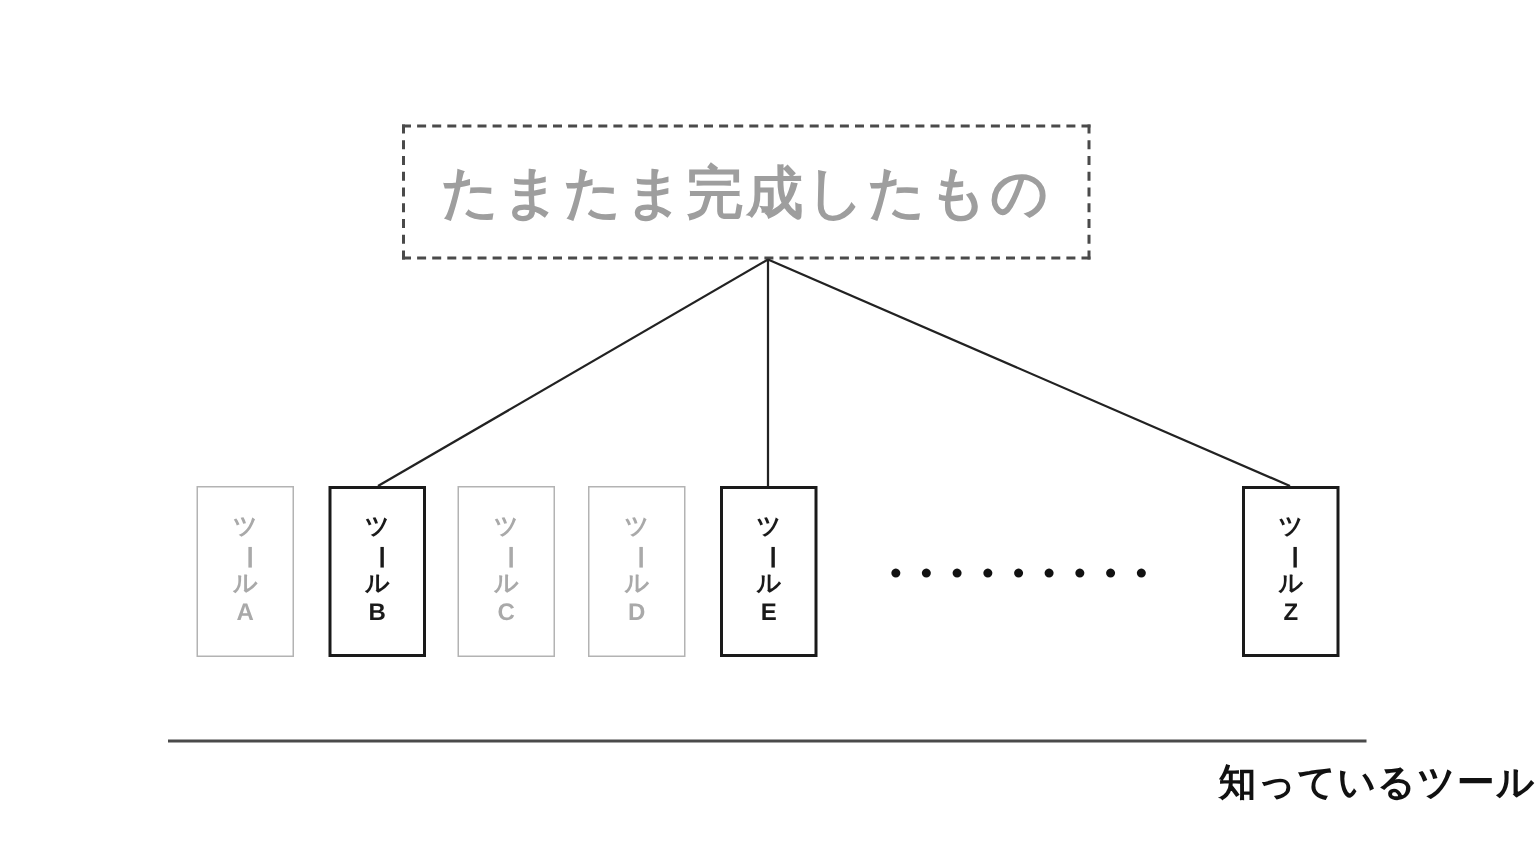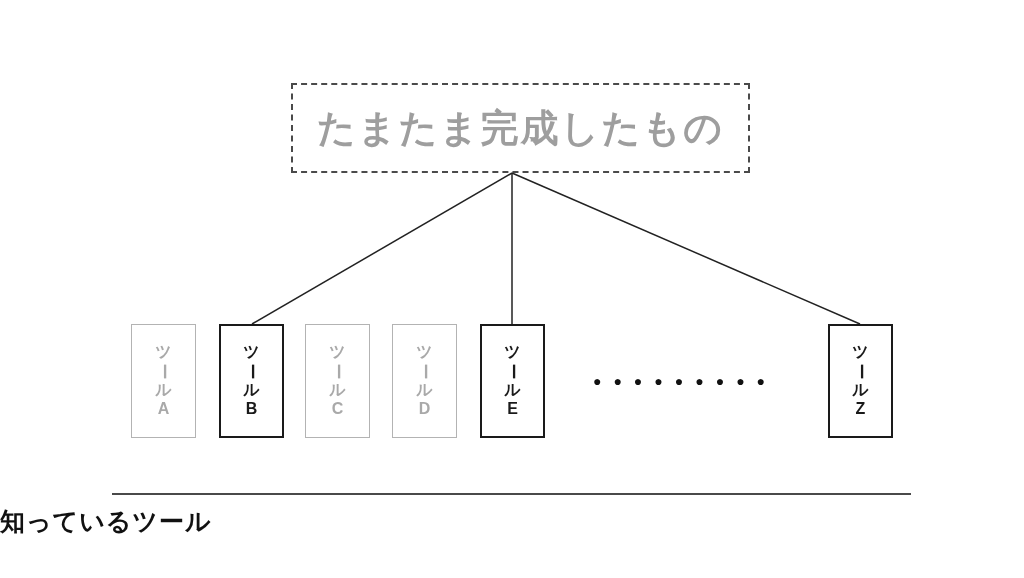--- a/index.html
+++ b/index.html
@@ -6,21 +6,21 @@
   .canvas {
     position: relative;
     width: 1024px;
     height: 578px;
     background: #ffffff;
     font-family: "Liberation Sans", "DejaVu Sans", sans-serif;
     overflow: hidden;
   }
   .top-box {
     position: absolute;
-    left: 291px;
+    left: 268px;
     top: 83px;
     width: 459px;
     height: 90px;
     border: 2px dashed #4a4a4a;
     box-sizing: border-box;
     display: flex;
     align-items: center;
     justify-content: center;
     background: #ffffff;
   }
@@ -85,21 +85,21 @@
     top: 493px;
     width: 799px;
     height: 2px;
     background: #4a4a4a;
   }
   .bottom-label {
     position: absolute;
     left: 0;
     top: 505px;
     width: 1024px;
-    text-align: left;
+    text-align: right;
     font-size: 25px;
     font-weight: bold;
     color: #111111;
     letter-spacing: 1px;
   }
 </style>
 </head>
 <body>
 
 <div class="canvas">

